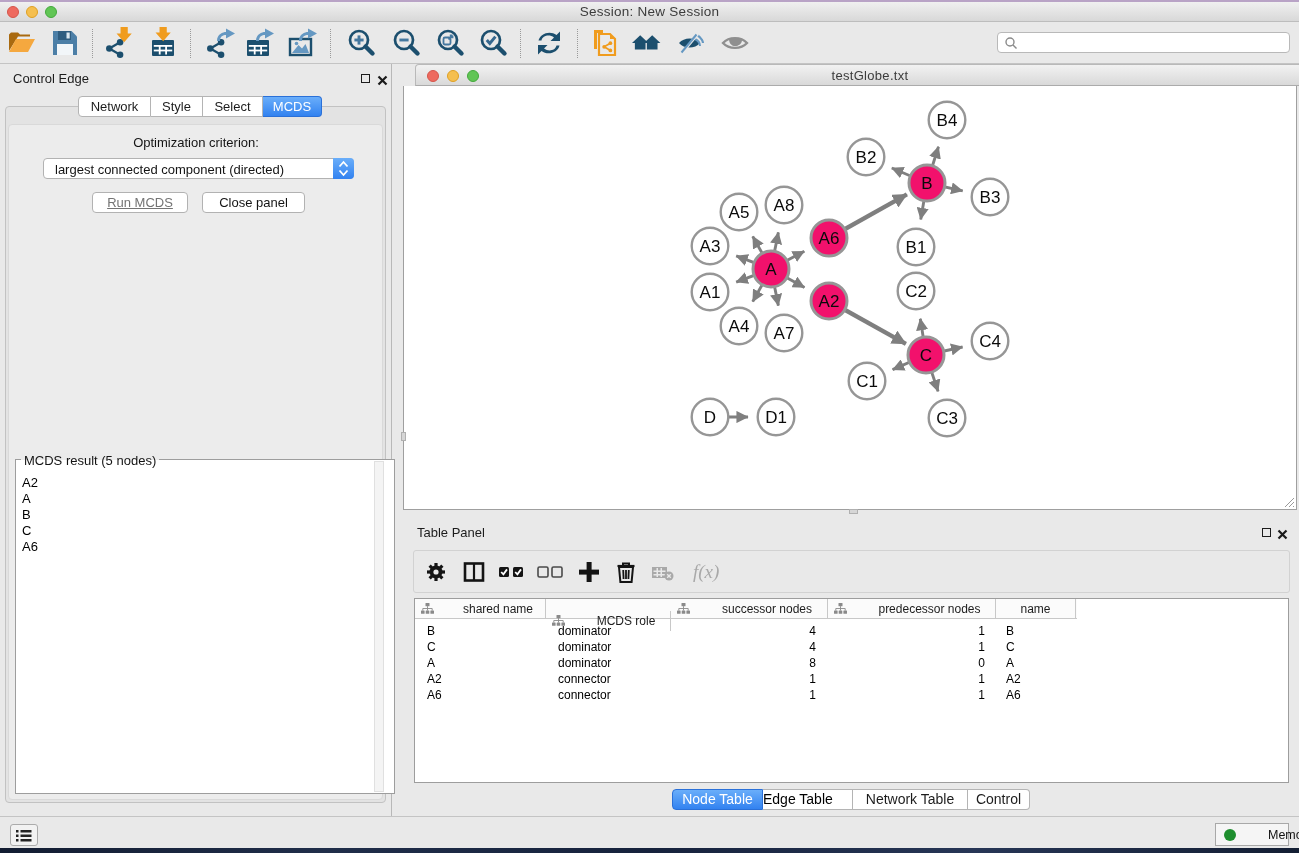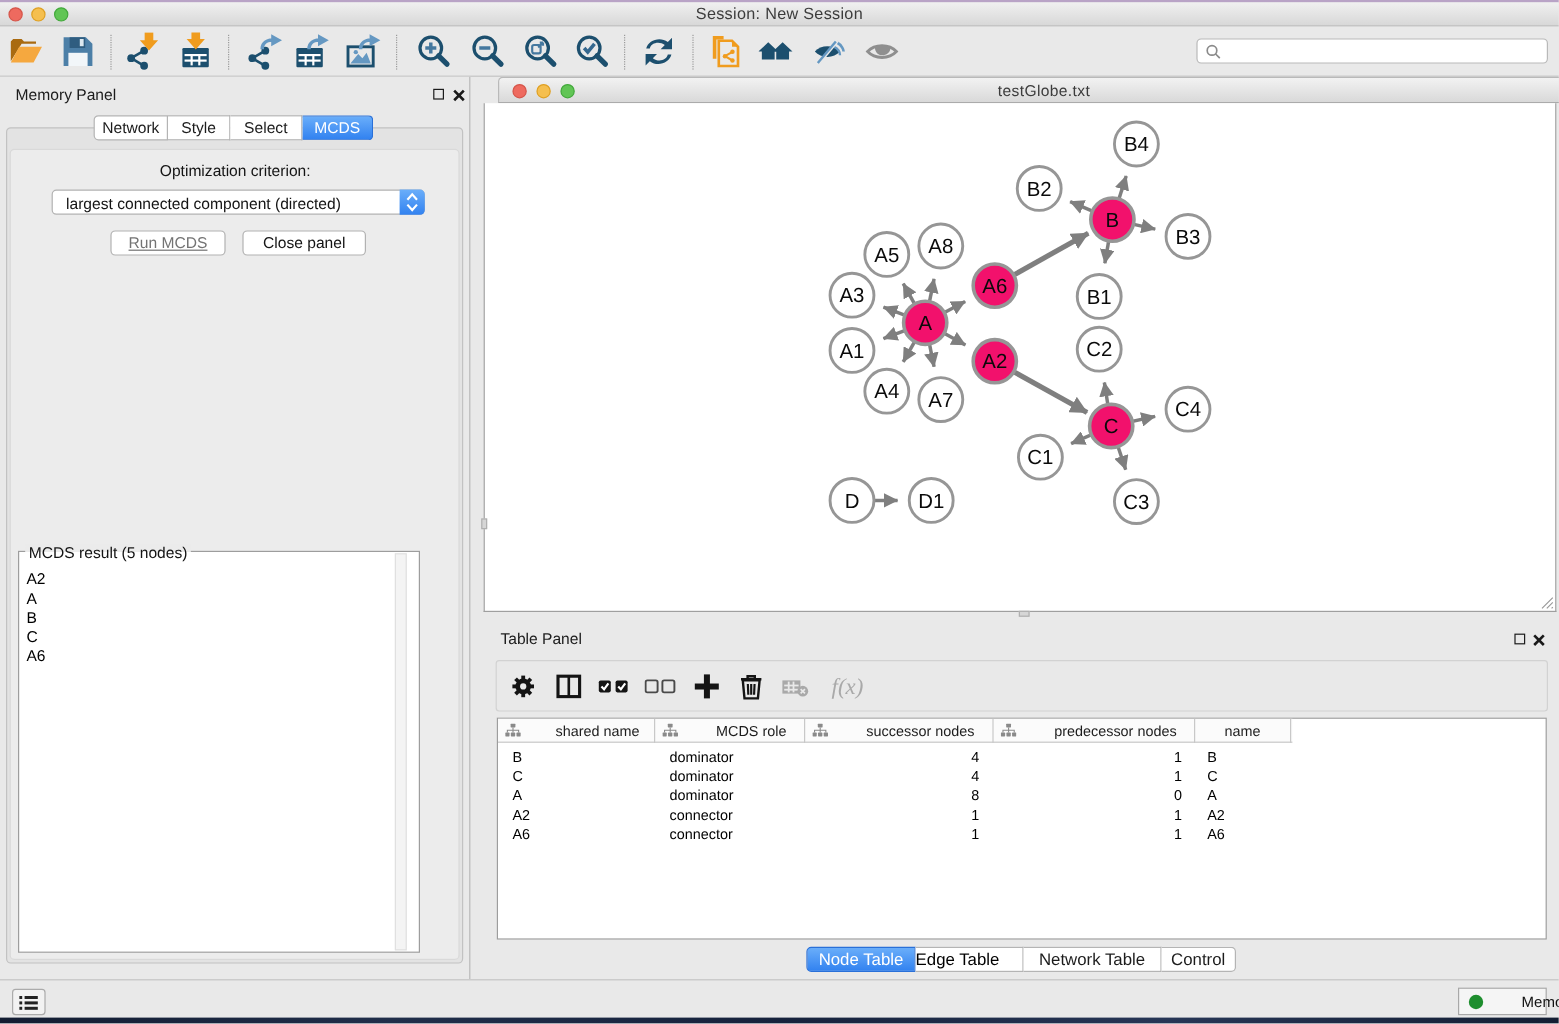--- a/index.html
+++ b/index.html
@@ -145,51 +145,51 @@
     </svg>
   <div class="abs" style="left:997px;top:9px;width:293px;height:21px;background:#fff;border:1px solid #b9b9b9;border-radius:4px;">
     <svg width="14" height="14" style="position:absolute;left:6px;top:3px;" viewBox="0 0 14 14">
         <circle cx="6" cy="6" r="4" fill="none" stroke="#8a8a8a" stroke-width="1.4"></circle>
         <line x1="9" y1="9" x2="12.5" y2="12.5" stroke="#8a8a8a" stroke-width="1.4"></line>
       </svg>
   </div>
 </div>
 
 <div class="abs" style="left:0;top:64px;width:392px;height:752px;background:#e9e9e9;border-right:1px solid #b8b8b8;">
-  <div class="abs" style="left:13px;top:7px;font-size:13px;color:#1c1c1c;">Memory Panel</div>
+  <div class="abs" style="left:13px;top:7px;font-size:13px;color:#1c1c1c;">Control Edge</div>
   <div class="abs" style="left:361px;top:10px;width:9px;height:9px;border:1.6px solid #1c1c1c;"></div>
   <div class="abs" style="left:377px;top:8px;"><svg width="11" height="11" viewBox="0 0 11 11">
         <path d="M1.5 1.5 L9.5 9.5 M9.5 1.5 L1.5 9.5" stroke="#1a1a1a" stroke-width="2.2"></path>
       </svg></div>
 
   <div class="abs" style="left:5px;top:42px;width:381px;height:697px;background:#e3e3e3;border:1px solid #c2c2c2;border-radius:4px;"></div>
   <div class="abs" style="left:8px;top:60px;width:375px;height:676px;background:#ececec;border:1px solid #d9d9d9;border-radius:4px;"></div>
 
   <div class="abs" style="left:78px;top:32px;height:21px;display:flex;font-size:13px;">
-    <div style="width:62px;background:#fff;border:1px solid #b4b4b4;border-radius:4px 0 0 4px;text-align:center;line-height:19px;color:#1c1c1c;">Network</div>
+    <div style="width:73px;background:#fff;border:1px solid #b4b4b4;border-radius:4px 0 0 4px;text-align:center;line-height:19px;color:#1c1c1c;">Network</div>
     <div style="width:52px;background:#fff;border:1px solid #b4b4b4;border-left:none;text-align:center;line-height:19px;color:#1c1c1c;">Style</div>
     <div style="width:60px;background:#fff;border:1px solid #b4b4b4;border-left:none;text-align:center;line-height:19px;color:#1c1c1c;">Select</div>
     <div style="width:59px;background:linear-gradient(#6aaefa,#3282f0);border:1px solid #2a70d8;border-left:none;border-radius:0 4px 4px 0;text-align:center;line-height:19px;color:#fff;">MCDS</div>
   </div>
   <div class="abs" style="left:0;top:71px;width:392px;text-align:center;font-size:13px;color:#141414;">Optimization criterion:</div>
 
   <div class="abs" style="left:43px;top:94px;width:311px;height:21px;background:#fff;border:1px solid #b2b2b2;border-radius:4px;">
     <div style="position:absolute;left:11px;top:3px;font-size:13px;color:#141414;">largest connected component (directed)</div>
     <div style="position:absolute;right:-1px;top:-1px;width:21px;height:21px;background:linear-gradient(#6aaefa,#3282f0);border-radius:0 4px 4px 0;">
       <svg width="21" height="21" viewBox="0 0 21 21">
           <path d="M6.5 8.5 L10.5 4 L14.5 8.5" fill="none" stroke="#fff" stroke-width="1.8"></path>
           <path d="M6.5 12.5 L10.5 17 L14.5 12.5" fill="none" stroke="#fff" stroke-width="1.8"></path>
         </svg>
     </div>
   </div>
 
   <div class="abs" style="left:92px;top:128px;width:96px;height:21px;background:#fff;border:1px solid #b2b2b2;border-radius:4px;text-align:center;line-height:19px;font-size:13px;color:#737373;text-decoration:underline;">Run MCDS</div>
   <div class="abs" style="left:202px;top:128px;width:103px;height:21px;background:#fff;border:1px solid #b2b2b2;border-radius:4px;text-align:center;line-height:19px;font-size:13px;color:#141414;">Close panel</div>
 
-  <div class="abs" style="left:15px;top:395px;width:335px;height:335px;background:#fff;border:1px solid #9d9d9d;">
+  <div class="abs" style="left:15px;top:395px;width:380px;height:335px;background:#fff;border:1px solid #9d9d9d;">
     <div style="position:absolute;left:5px;top:-7px;background:linear-gradient(#ebebeb 45%,#fff 45%);padding:0 3px;font-size:13px;color:#141414;">MCDS result (5 nodes)</div>
     <div style="position:absolute;left:6px;top:15px;font-size:13px;color:#000;line-height:16px;">A2<br>A<br>B<br>C<br>A6</div>
     <div style="position:absolute;right:10px;top:1px;width:10px;height:331px;background:#f4f4f4;border:1px solid #e0e0e0;"></div>
   </div>
 </div>
 
 <div class="abs" style="left:403px;top:64px;width:894px;height:446px;">
   <div class="abs" style="left:12px;top:0;width:894px;height:22px;background:linear-gradient(#f2f2f2,#d9d9d9);border:1px solid #b9b9b9;border-bottom:1px solid #ababab;border-radius:4px 4px 0 0;padding-left:16px;">
     <div class="tl" style="left:11px;top:5px;background:#ee6a5f;border:0.5px solid #d5554a;"></div>
     <div class="tl" style="left:31px;top:5px;background:#f5bf4f;border:0.5px solid #dfa023;"></div>
@@ -342,21 +342,21 @@
     <div class="abs" style="left:0;top:0;height:20px;width:662px;background:#fbfbfb;border-bottom:1px solid #c8c8c8;font-size:12px;color:#1c1c1c;">
       <div class="abs hc" style="left:0;width:131px;"><svg class="hic" width="13" height="12" viewBox="0 0 13 12">
             <g fill="#8a8a8a">
               <rect x="4.5" y="0" width="4" height="3.2" rx="0.5"></rect>
               <rect x="0" y="7.5" width="3.6" height="3.2" rx="0.5"></rect>
               <rect x="4.7" y="7.5" width="3.6" height="3.2" rx="0.5"></rect>
               <rect x="9.4" y="7.5" width="3.6" height="3.2" rx="0.5"></rect>
               <path d="M6.5 3.2 L6.5 5.5 M1.8 7.5 L1.8 5.5 L11.2 5.5 L11.2 7.5 M6.5 5.5 L6.5 7.5" stroke="#8a8a8a" fill="none" stroke-width="0.9"></path>
             </g>
           </svg>shared name</div>
-      <div class="abs hc" style="left:131px;width:125px;"><svg class="hic" width="13" height="12" viewBox="0 0 13 12">
+      <div class="abs hc" style="left:131px;width:125px;margin-top:12px;"><svg class="hic" width="13" height="12" viewBox="0 0 13 12">
             <g fill="#8a8a8a">
               <rect x="4.5" y="0" width="4" height="3.2" rx="0.5"></rect>
               <rect x="0" y="7.5" width="3.6" height="3.2" rx="0.5"></rect>
               <rect x="4.7" y="7.5" width="3.6" height="3.2" rx="0.5"></rect>
               <rect x="9.4" y="7.5" width="3.6" height="3.2" rx="0.5"></rect>
               <path d="M6.5 3.2 L6.5 5.5 M1.8 7.5 L1.8 5.5 L11.2 5.5 L11.2 7.5 M6.5 5.5 L6.5 7.5" stroke="#8a8a8a" fill="none" stroke-width="0.9"></path>
             </g>
           </svg>MCDS role</div>
       <div class="abs hc" style="left:256px;width:157px;"><svg class="hic" width="13" height="12" viewBox="0 0 13 12">
             <g fill="#8a8a8a">

